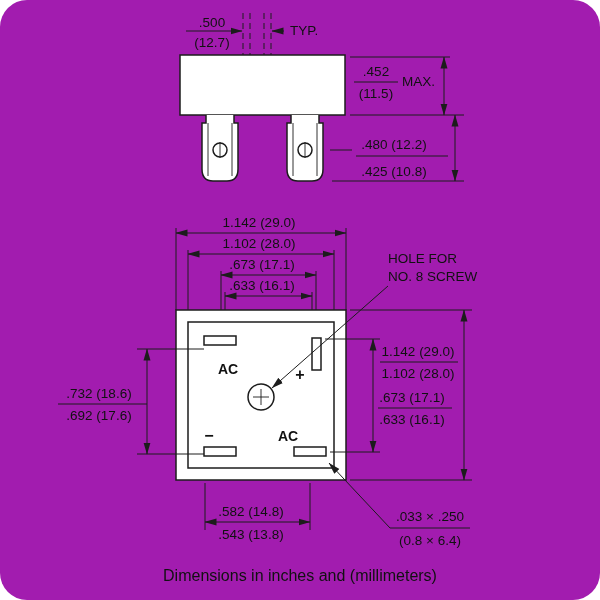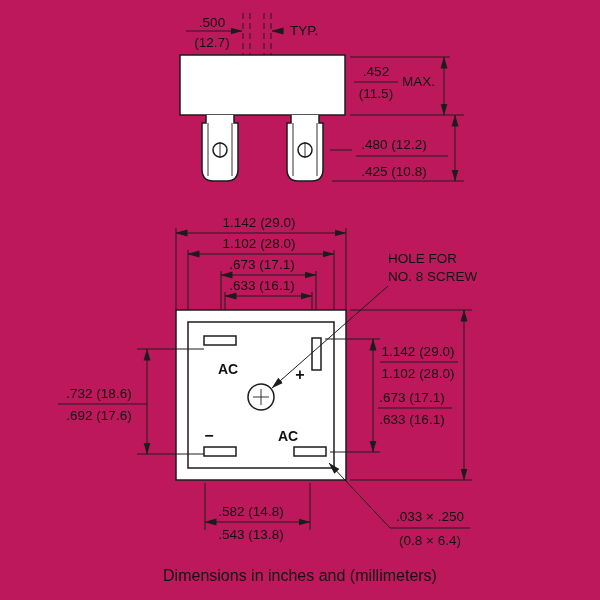--- a/index.html
+++ b/index.html
@@ -1,16 +1,16 @@
 <!DOCTYPE html>
 <html><head>
 <meta charset="utf-8">
 <style>
   html,body { margin:0; padding:0; background:#ffffff; }
-  .canvas { width:600px; height:600px; position:relative; background:#be185d; overflow:hidden; }
+  .canvas { width:600px; height:600px; position:relative; background:#a21caf; overflow:hidden;border-radius:27px; }
   svg { display:block; }
   .obj  { fill:#ffffff; stroke:#1c1c1c; stroke-width:1.5; }
   .dim  { stroke:#1c1c1c; stroke-width:1; fill:none; }
   .dash { stroke:#1c1c1c; stroke-width:1; fill:none; stroke-dasharray:6 4; }
   .thin { stroke:#1c1c1c; stroke-width:0.9; fill:none; }
   text  { font-family:"Liberation Sans", sans-serif; fill:#111111; font-size:13.5px; }
   .mid  { text-anchor:middle; }
   .lbl  { font-weight:700; font-size:14px; }
   .plus { font-weight:700; font-size:16px; }
   .cap  { font-size:16px; }

